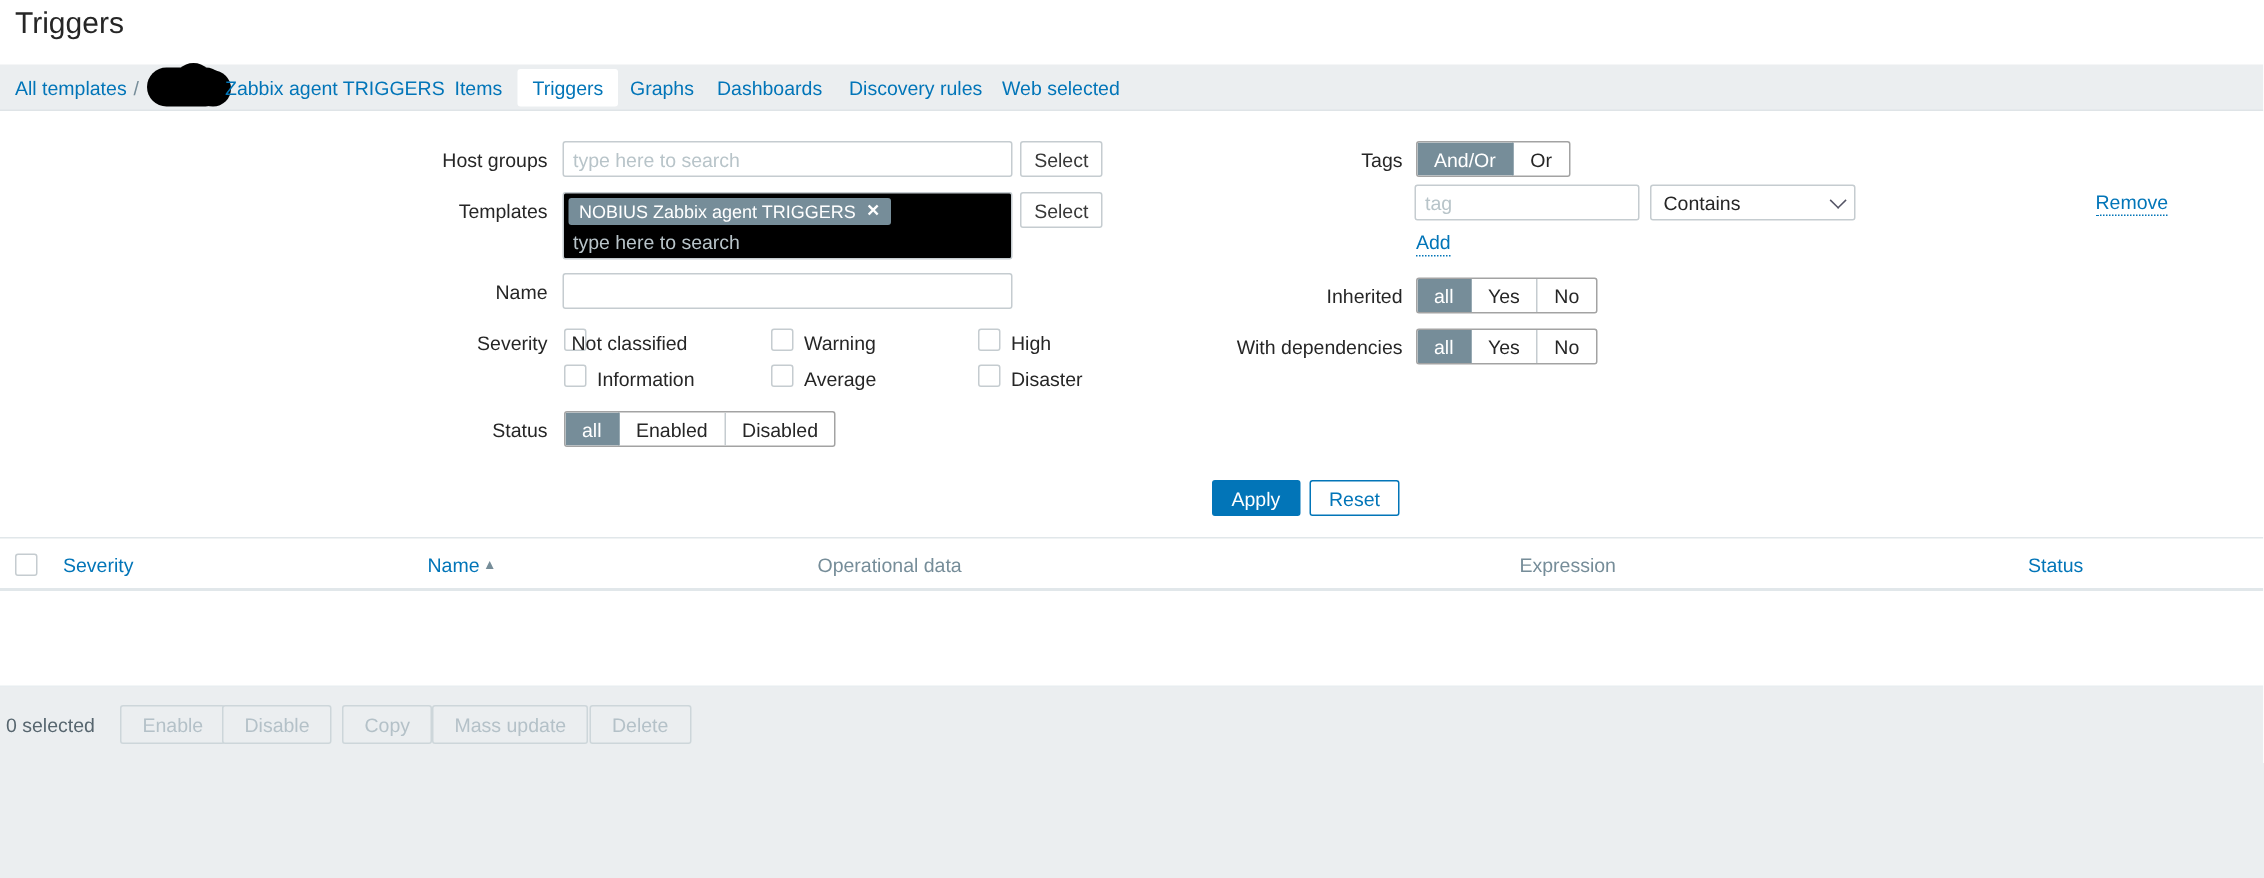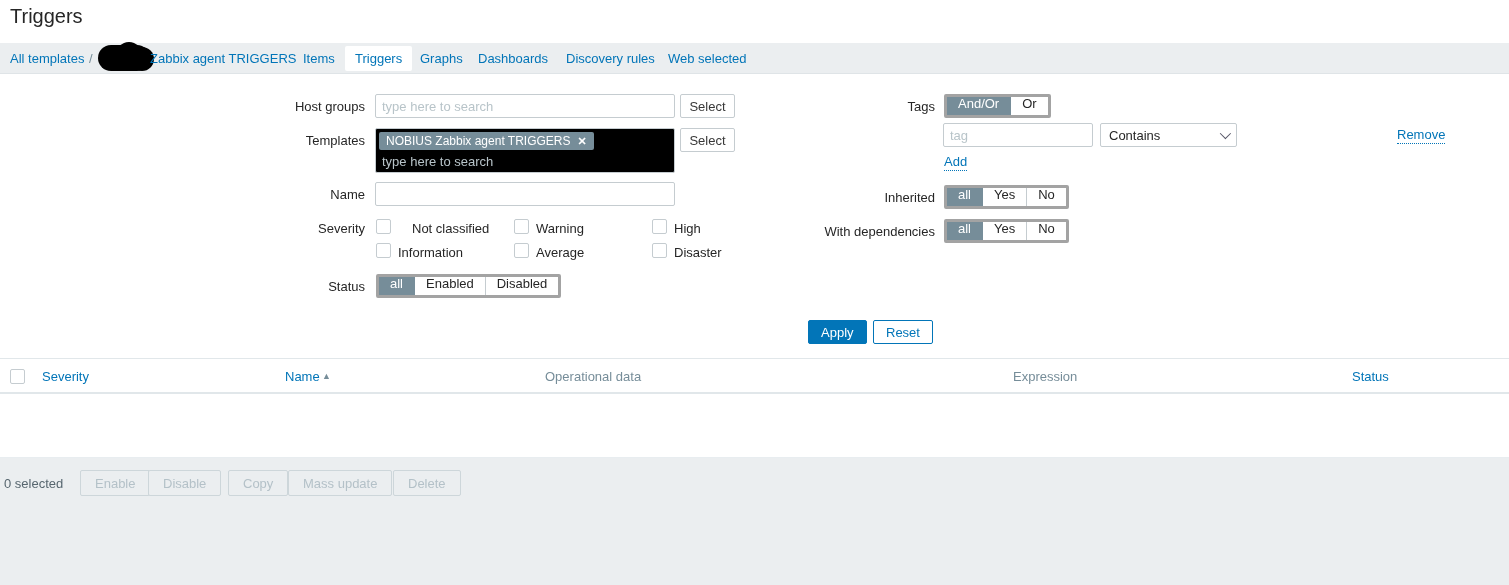--- a/index.html
+++ b/index.html
@@ -29,22 +29,22 @@
   .txt-input { height:24px; border:1px solid #c5ccd0; border-radius:2px; background:#fff;
     font-family:inherit; font-size:13px; color:#262626; padding:0 6px; width:100%; }
   .txt-input::placeholder { color:#b8c4c9; opacity:1; }
   .btn-grey { height:24px; background:#fff; border:1px solid #c5ccd0; border-radius:2px;
     color:#383838; font-family:inherit; font-size:13px; cursor:pointer; }
   .multibox { border:1px solid #c5ccd0; border-radius:2px; background:#000000; padding:3px; }
   .chip { display:inline-flex; align-items:center; gap:7px; background:#768d99; color:#fff;
     border-radius:2px; padding:2px 7px; font-size:12px; line-height:14px; }
   .chip .x { font-weight:bold; font-size:11px; cursor:pointer; }
   .mb-placeholder { color:#b8c4c9; padding:4px 3px 0 3px; }
-  .seg { display:inline-flex; border:3px solid #a3a3a3; border-radius:2px; overflow:hidden;
-    background:#fff; height:24px;align-items:flex-end; }
+  .seg { display:inline-flex; border:1px solid #a3a3a3; border-radius:2px; overflow:hidden;
+    background:#fff; height:24px; }
   .seg > div { padding:4px 11px; border-right:1px solid #c5ccd0; color:#262626; cursor:pointer;
     font-size:13px; line-height:15px; white-space:nowrap; }
   .seg > div:last-child { border-right:none; }
   .seg > div.sel { background:#768d99; color:#fff; border-right-color:#768d99; }
   .cb { width:15px; height:15px; border:1px solid #c5ccd0; border-radius:2px; background:#fff;
     cursor:pointer; }
   .cb-label { font-size:13px; color:#262626; }
   .sel-box { height:24px; border:1px solid #c5ccd0; border-radius:2px; background:#fff;
     display:flex; align-items:center; justify-content:space-between; padding:0 8px;
     cursor:pointer; }
@@ -108,21 +108,21 @@
     </span>
     <div class="mb-placeholder">type here to search</div>
   </div>
   <button class="abs btn-grey" style="left:680px; top:128px; width:55px;">Select</button>
 
   <div class="abs f-label" style="left:200px; top:187px;">Name</div>
   <input class="abs txt-input" style="left: 375px; top: 182px; width: 300px;" value="">
 
   <div class="abs f-label" style="left:200px; top:221px;">Severity</div>
   <span class="abs cb" style="left:376px; top:219px;"></span>
-  <span class="abs cb-label" style="left:412px; top:221px;">Not classified</span>
+  <span class="abs cb-label" style="left:381px; top:221px;">Not classified</span>
   <span class="abs cb" style="left:514px; top:219px;"></span>
   <span class="abs cb-label" style="left:536px; top:221px;">Warning</span>
   <span class="abs cb" style="left:652px; top:219px;"></span>
   <span class="abs cb-label" style="left:674px; top:221px;">High</span>
   <span class="abs cb" style="left:376px; top:243px;"></span>
   <span class="abs cb-label" style="left:398px; top:245px;">Information</span>
   <span class="abs cb" style="left:514px; top:243px;"></span>
   <span class="abs cb-label" style="left:536px; top:245px;">Average</span>
   <span class="abs cb" style="left:652px; top:243px;"></span>
   <span class="abs cb-label" style="left:674px; top:245px;">Disaster</span>

